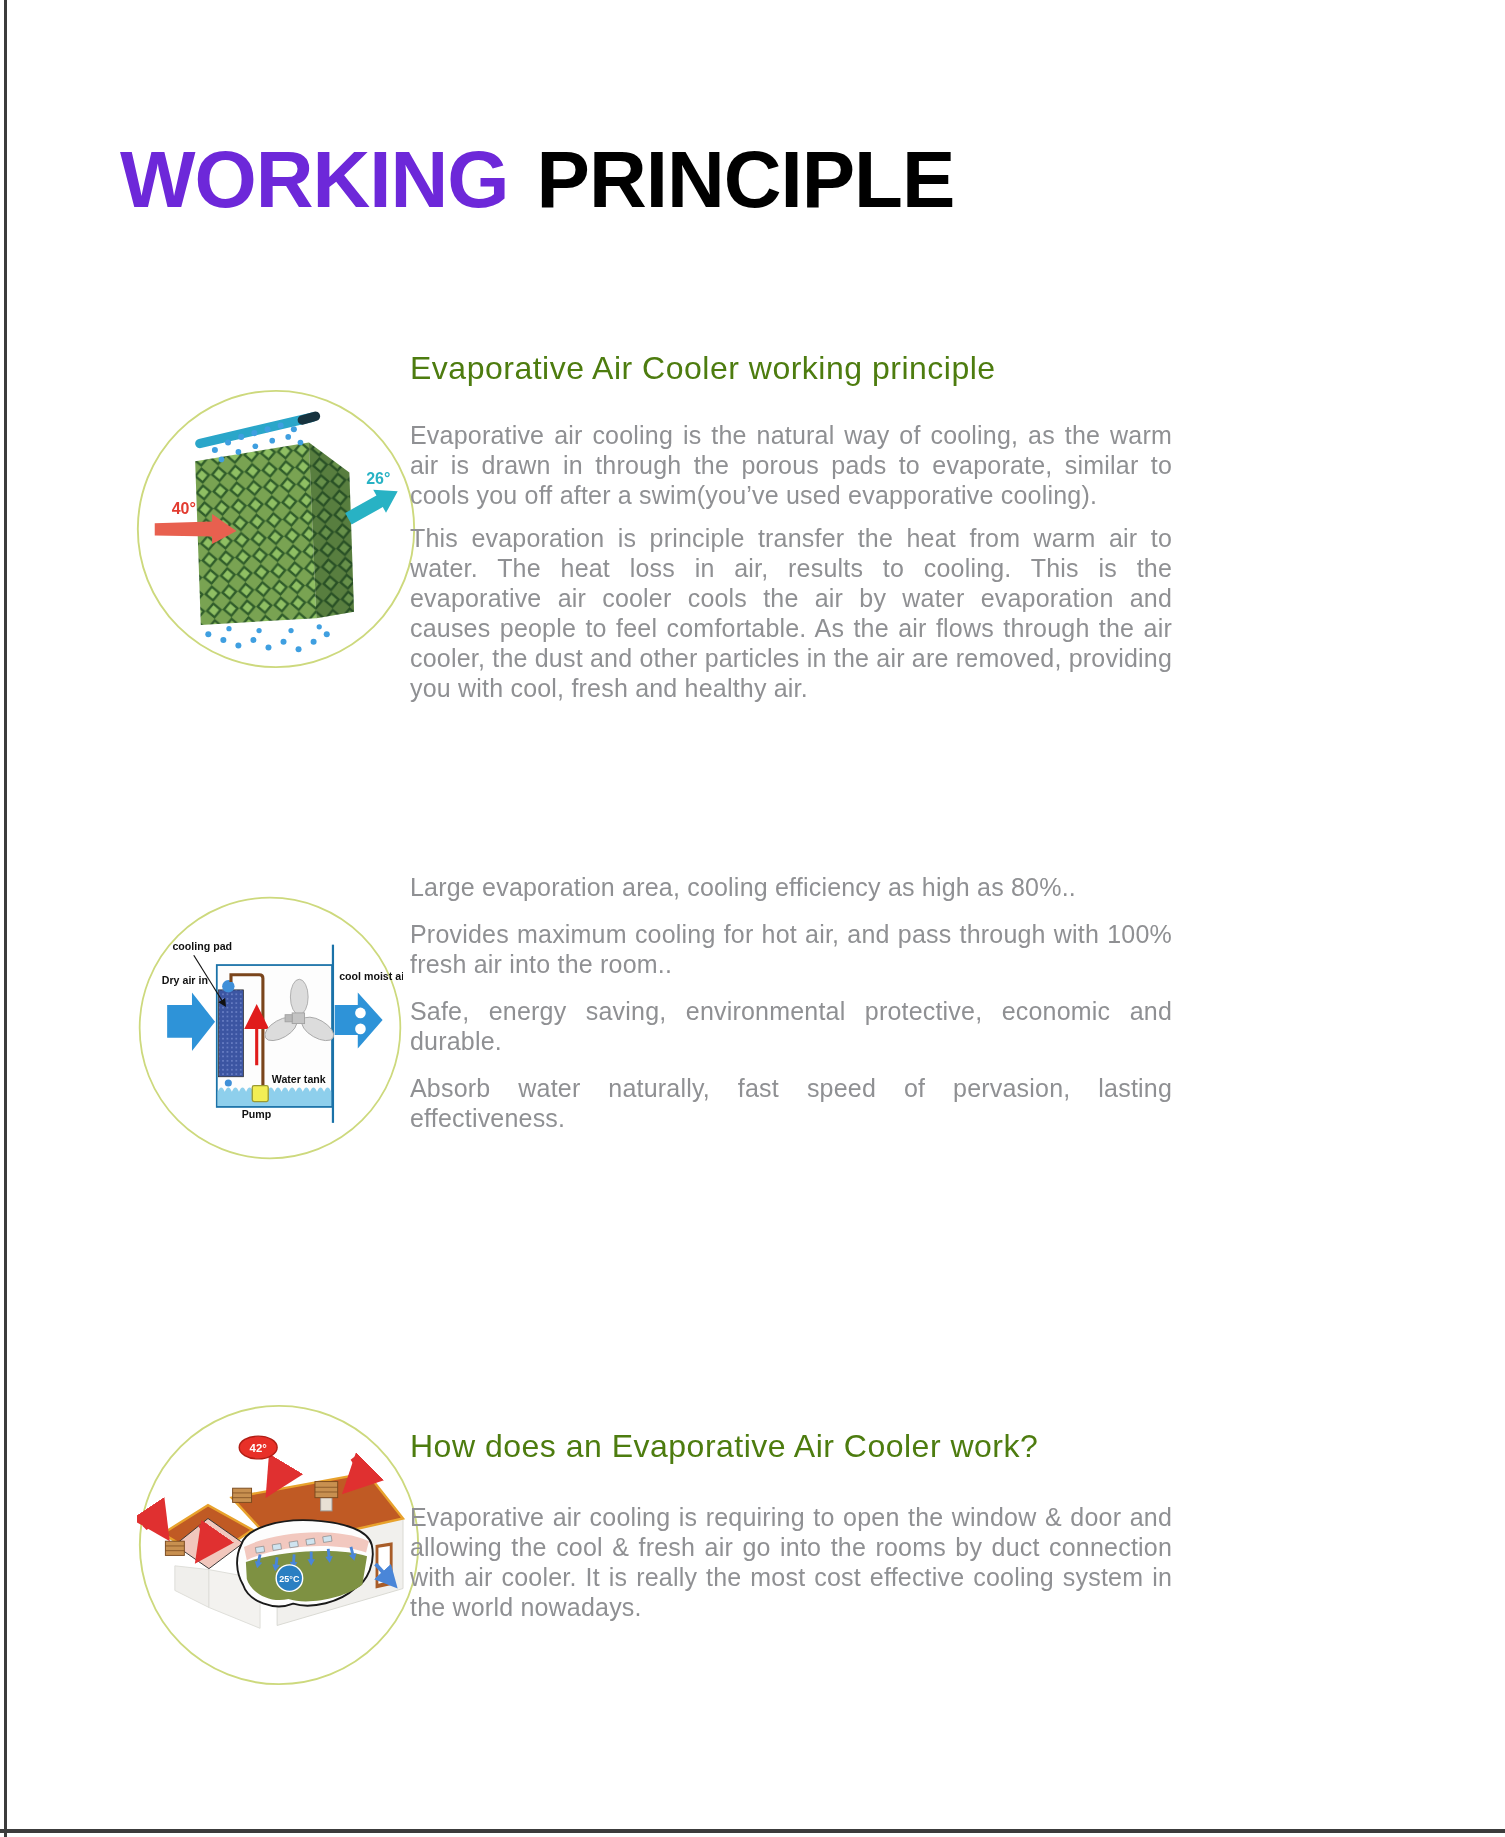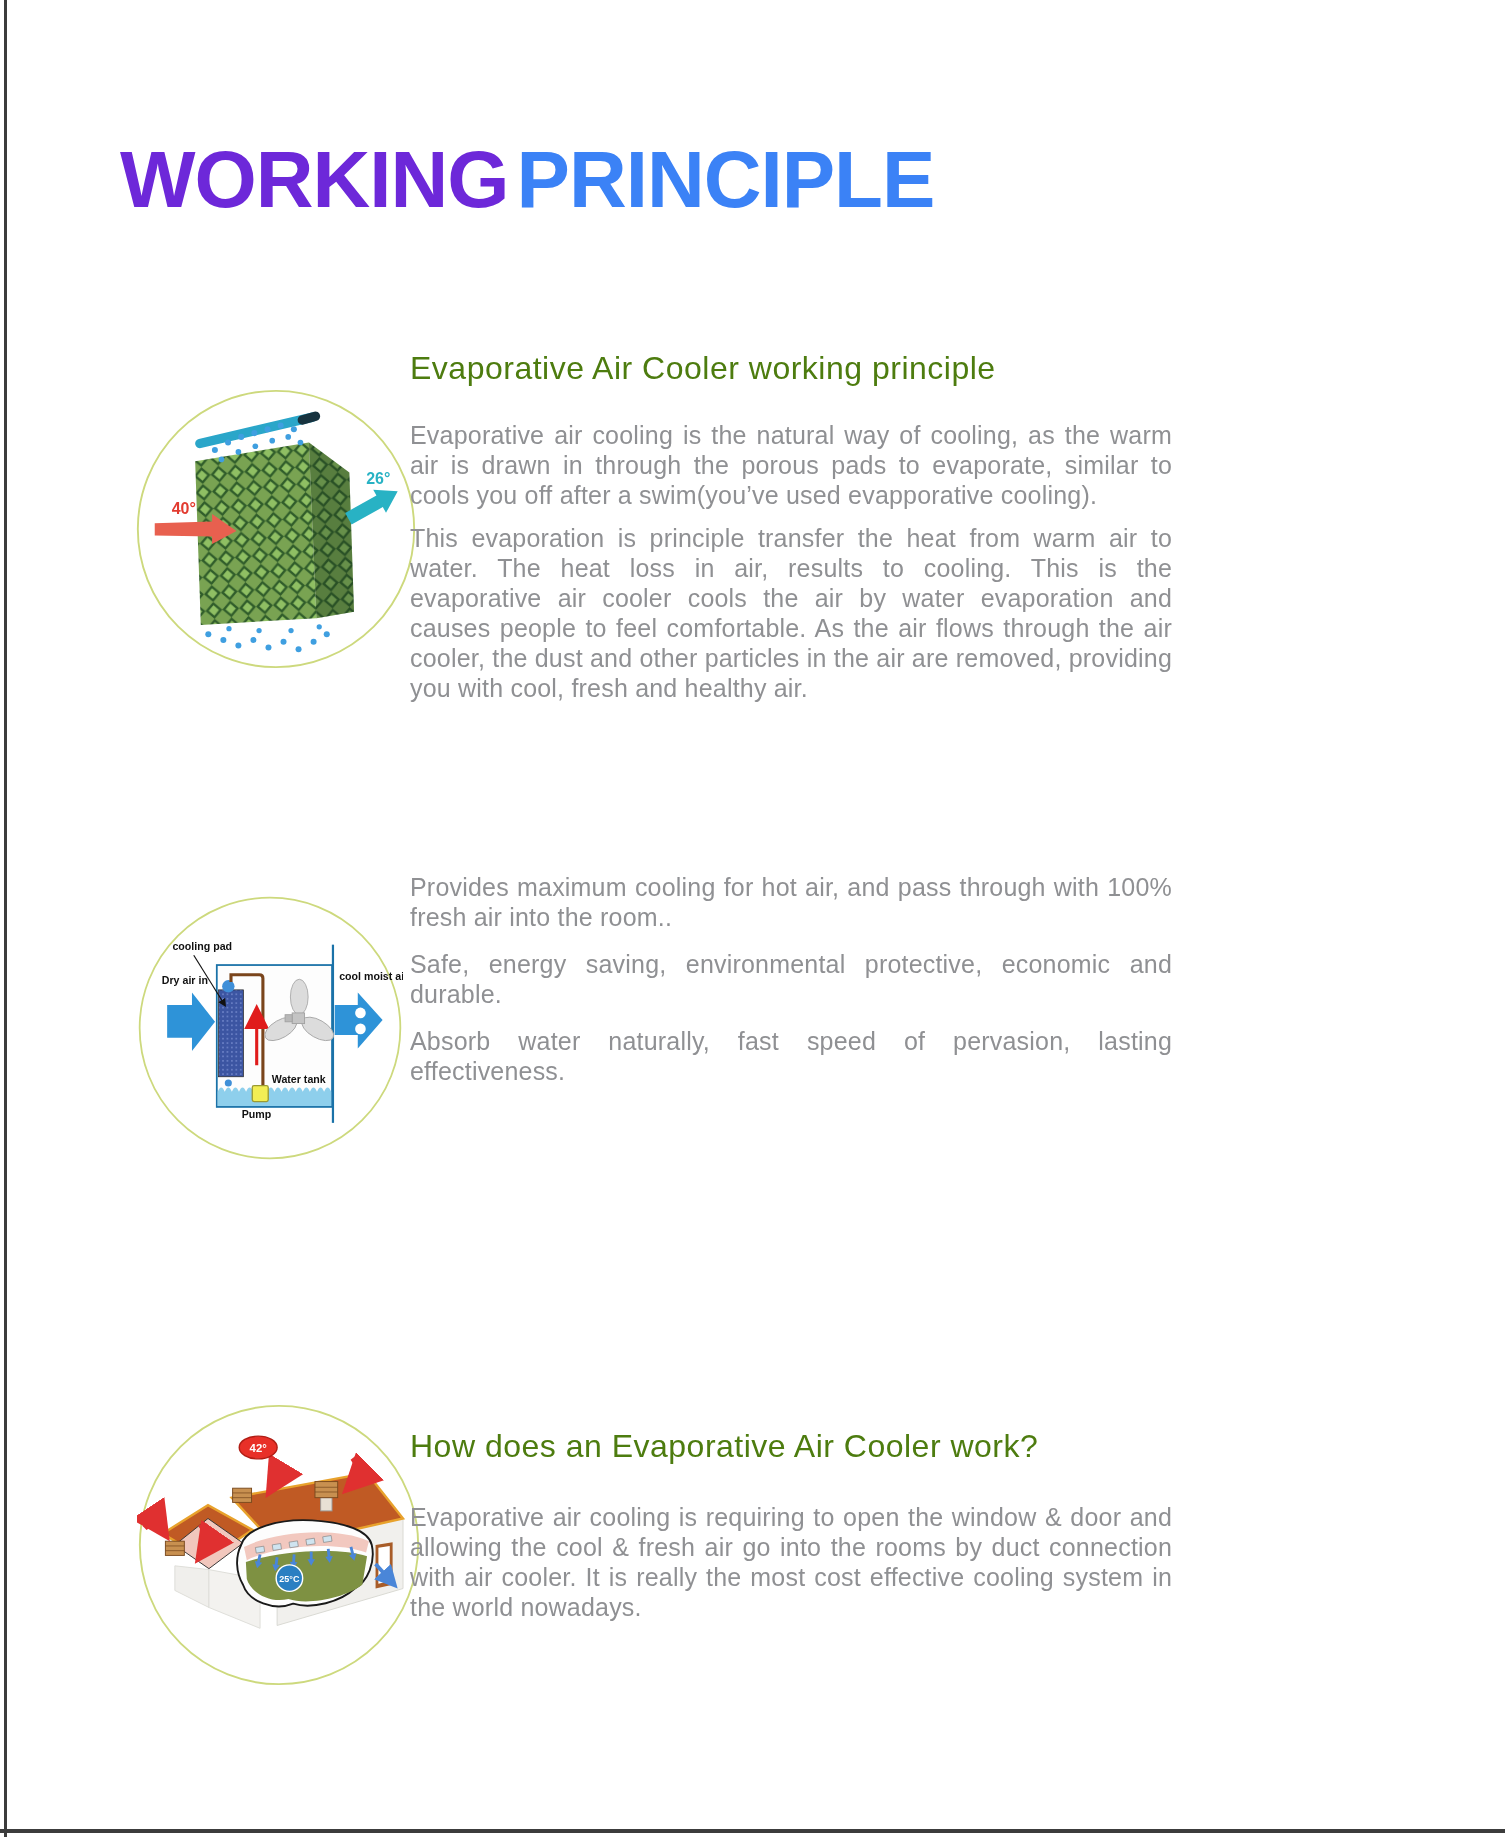--- a/index.html
+++ b/index.html
@@ -9,21 +9,21 @@
   }
   .border-left  { position:absolute; left:4px; top:0; width:3px; height:1837px; background:#3c3c3c; }
   .border-bottom{ position:absolute; left:0; top:1829px; width:1505px; height:4px; background:#3c3c3c; }
 
   .title {
     position:absolute; left:120px; top:84px;
     font-size:80px; line-height:84px; font-weight:bold; letter-spacing:-1px;
     white-space:nowrap;
   }
   .title .w1 { color:#6d28d9; }
-  .title .w2 { color:#3b82f6; margin-left:8px; }
+  .title .w2 { color:#000000; margin-left:28px; }
 
   .sec-text { position:absolute; left:410px; width:762px; }
   .sec-text h2 {
     margin:0 0 30px 0; font-weight:400; letter-spacing:0.5px;
     font-size:32px; line-height:44px; color:#4d7c0f;
   }
   .sec-text p {
     margin:0 0 13px 0; font-size:25px; line-height:30px; letter-spacing:0.2px;
     color:#8f9093; text-align:justify;
   }
@@ -174,20 +174,21 @@
       <text x="40" y="62" font-size="12" font-weight="bold" fill="#111">cooling pad</text>
       <line x1="64" y1="68" x2="99" y2="124" stroke="#111" stroke-width="1.3" marker-end="url(#mk)"></line>
       <text x="28" y="100" font-size="12" font-weight="bold" fill="#111">Dry air in</text>
       <text x="228" y="96" font-size="12" font-weight="bold" fill="#111">cool moist air</text>
       <text x="152" y="212" font-size="12" font-weight="bold" fill="#111">Water tank</text>
       <text x="118" y="251" font-size="12" font-weight="bold" fill="#111">Pump</text>
     </svg>
   </figure>
 
   <section class="sec-text sec2" style="top:872px;">
+    <p>Large evaporation area, cooling efficiency as high as 80%..</p>
     <p>Provides maximum cooling for hot air, and pass through with 100% fresh air into the room..</p>
     <p>Safe, energy saving, environmental protective, economic and durable.</p>
     <p>Absorb water naturally, fast speed of pervasion, lasting effectiveness.</p>
   </section>
 
   <figure class="illus" id="illus3" style="margin:0;">
     <svg viewBox="0 0 300 300" width="284" height="284">
       <defs>
         <marker id="mr3" orient="auto" markerWidth="7" markerHeight="7" refX="5" refY="3.5">
           <path d="M0,0 L7,3.5 L0,7 Z" fill="#e03030"></path>

